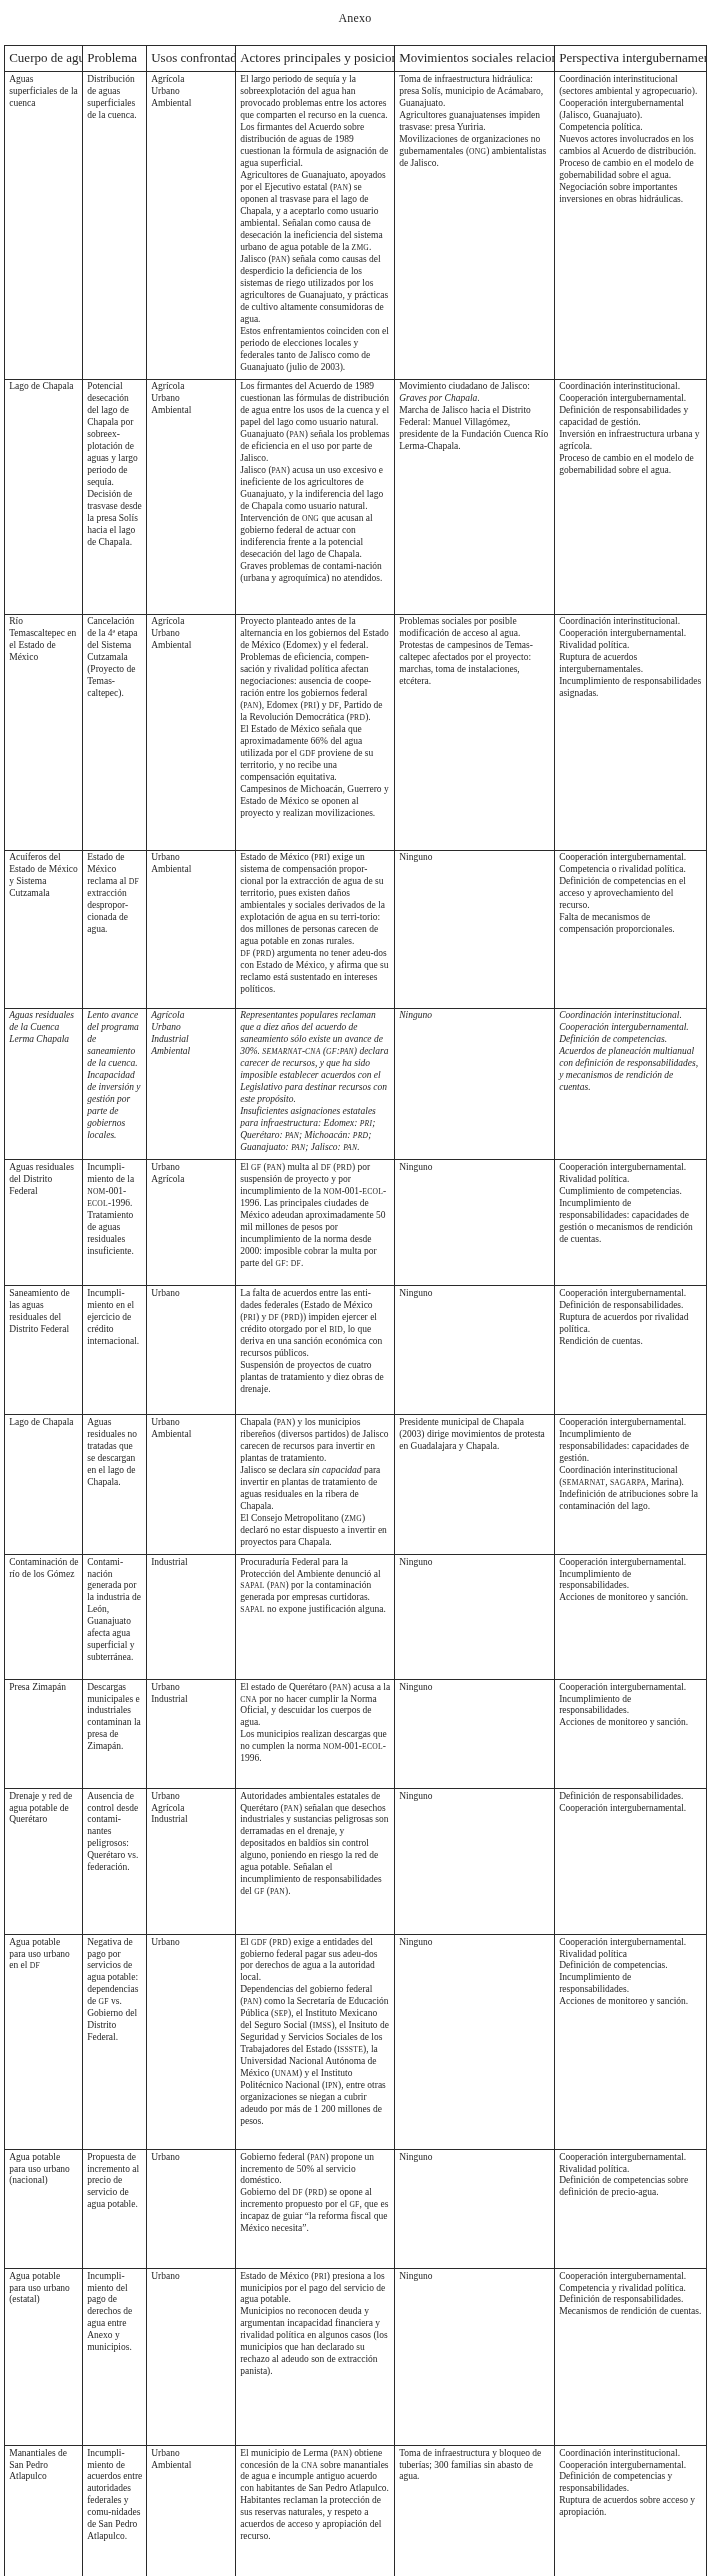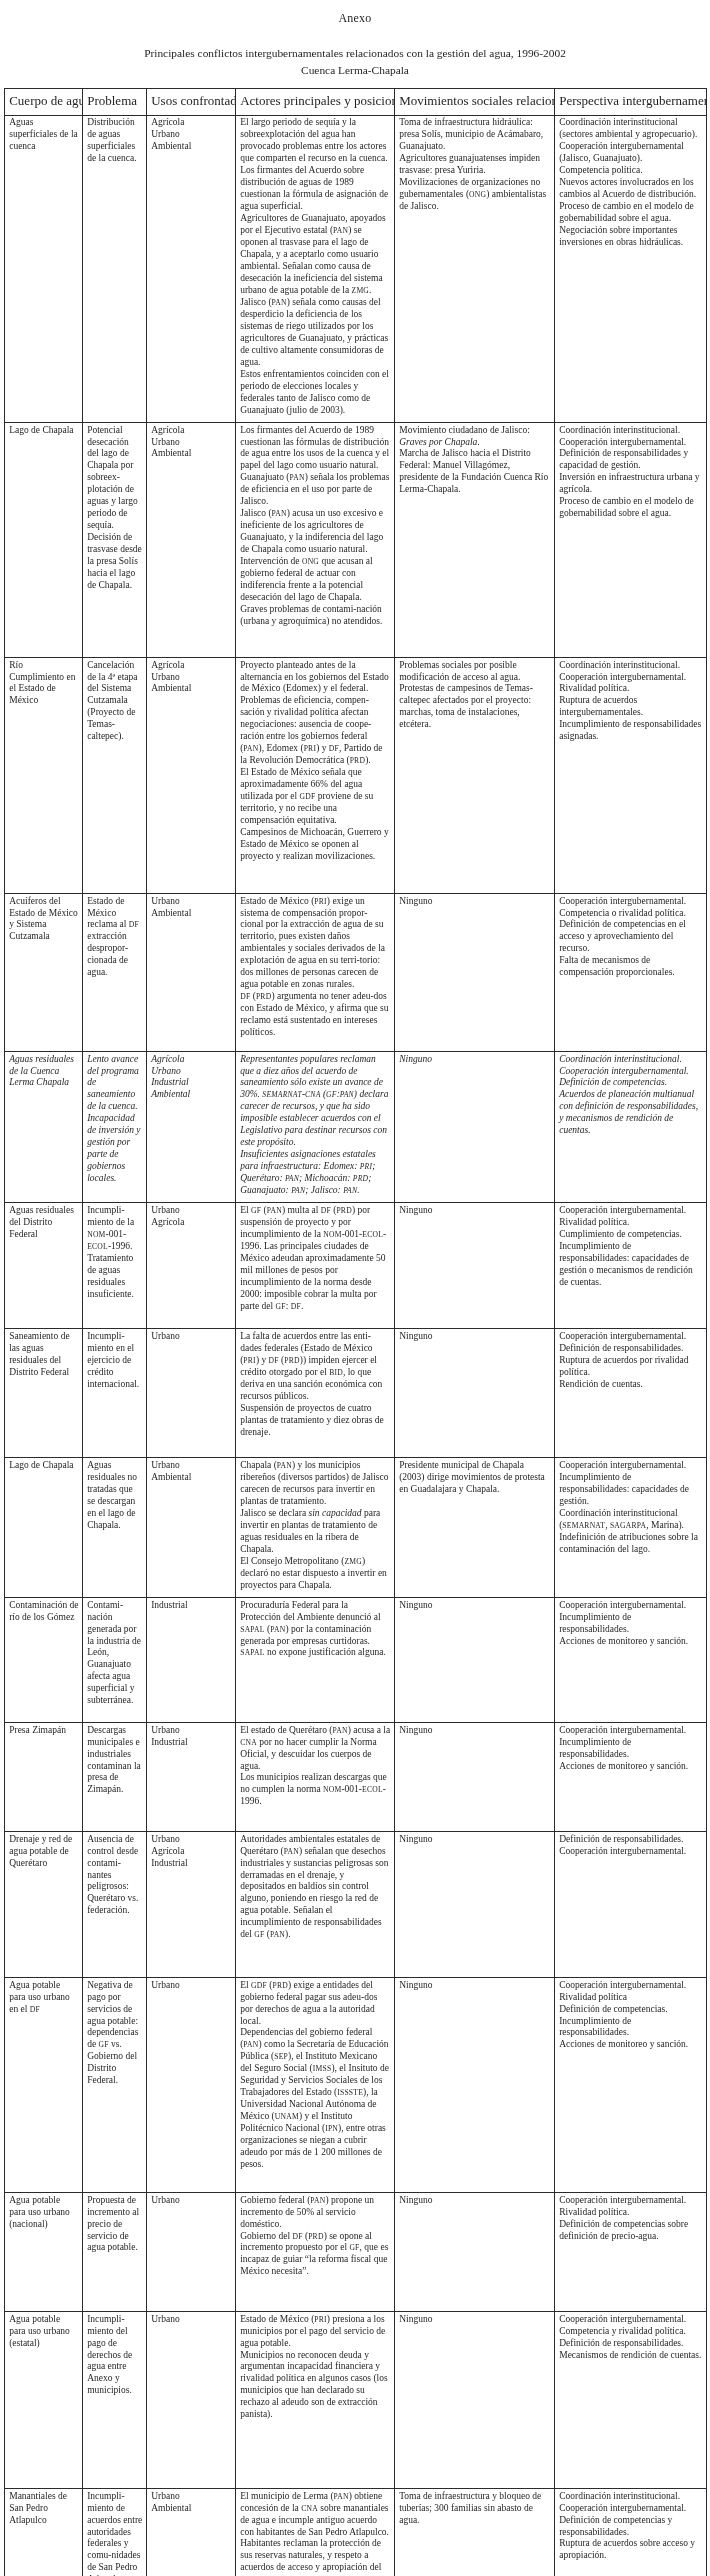--- a/index.html
+++ b/index.html
@@ -81,24 +81,20 @@
   tbody tr:nth-child(15) { height: 148px; }
   tbody tr:nth-child(16) { height: 152px; }
 </style>
 </head>
 <body>
 
 <div class="page">
 
   <div class="doc-title">Anexo</div>
 
-  <div class="doc-subtitle">
-    <span>Principales conflictos intergubernamentales relacionados con la gestión del agua, 1996-2002</span><br>
-    <span>Cuenca Lerma-Chapala</span>
-  </div>
 
   <table class="conflicts">
     <colgroup>
       <col class="c1">
         <col class="c2">
         <col class="c3">
       <col class="c4">
         <col class="c5">
         <col class="c6">
     </colgroup>
@@ -123,21 +119,21 @@
   </tr>
         <tr>
     <td>Lago de Chapala</td>
     <td>Potencial desecación del lago de Chapala por sobreex-plotación de aguas y largo periodo de sequía.<br>Decisión de trasvase desde la presa Solís hacia el lago de Chapala.</td>
     <td>Agrícola<br>Urbano<br>Ambiental</td>
     <td>Los firmantes del Acuerdo de 1989 cuestionan las fórmulas de distribución de agua entre los usos de la cuenca y el papel del lago como usuario natural.<br>Guanajuato (<span class="sc">PAN</span>) señala los problemas de eficiencia en el uso por parte de Jalisco.<br>Jalisco (<span class="sc">PAN</span>) acusa un uso excesivo e ineficiente de los agricultores de Guanajuato, y la indiferencia del lago de Chapala como usuario natural.<br>Intervención de <span class="sc">ONG</span> que acusan al gobierno federal de actuar con indiferencia frente a la potencial desecación del lago de Chapala.<br>Graves problemas de contami-nación (urbana y agroquímica) no atendidos.</td>
     <td>Movimiento ciudadano de Jalisco: <i>Graves por Chapala</i>.<br>Marcha de Jalisco hacia el Distrito Federal: Manuel Villagómez, presidente de la Fundación Cuenca Río Lerma-Chapala.</td>
     <td>Coordinación interinstitucional.<br>Cooperación intergubernamental.<br>Definición de responsabilidades y capacidad de gestión.<br>Inversión en infraestructura urbana y agrícola.<br>Proceso de cambio en el modelo de gobernabilidad sobre el agua.</td>
   </tr>
         <tr>
-    <td>Río Cumplimiento en el Estado de México</td>
+    <td>Río Temascaltepec en el Estado de México</td>
     <td>Cancelación de la 4ª etapa del Sistema Cutzamala (Proyecto de Temas-caltepec).</td>
     <td>Agrícola<br>Urbano<br>Ambiental</td>
     <td>Proyecto planteado antes de la alternancia en los gobiernos del Estado de México (Edomex) y el federal.<br>Problemas de eficiencia, compen-sación y rivalidad política afectan negociaciones: ausencia de coope-ración entre los gobiernos federal (<span class="sc">PAN</span>), Edomex (<span class="sc">PRI</span>) y <span class="sc">DF</span>, Partido de la Revolución Democrática (<span class="sc">PRD</span>).<br>El Estado de México señala que aproximadamente 66% del agua utilizada por el <span class="sc">GDF</span> proviene de su territorio, y no recibe una compensación equitativa.<br>Campesinos de Michoacán, Guerrero y Estado de México se oponen al proyecto y realizan movilizaciones.</td>
     <td>Problemas sociales por posible modificación de acceso al agua.<br>Protestas de campesinos de Temas-caltepec afectados por el proyecto: marchas, toma de instalaciones, etcétera.</td>
     <td>Coordinación interinstitucional.<br>Cooperación intergubernamental.<br>Rivalidad política.<br>Ruptura de acuerdos intergubernamentales.<br>Incumplimiento de responsabilidades asignadas.</td>
   </tr>
         <tr>
     <td>Acuíferos del Estado de México y Sistema Cutzamala</td>
     <td>Estado de México reclama al <span class="sc">DF</span> extracción despropor-cionada de agua.</td>
     <td>Urbano<br>Ambiental</td>

